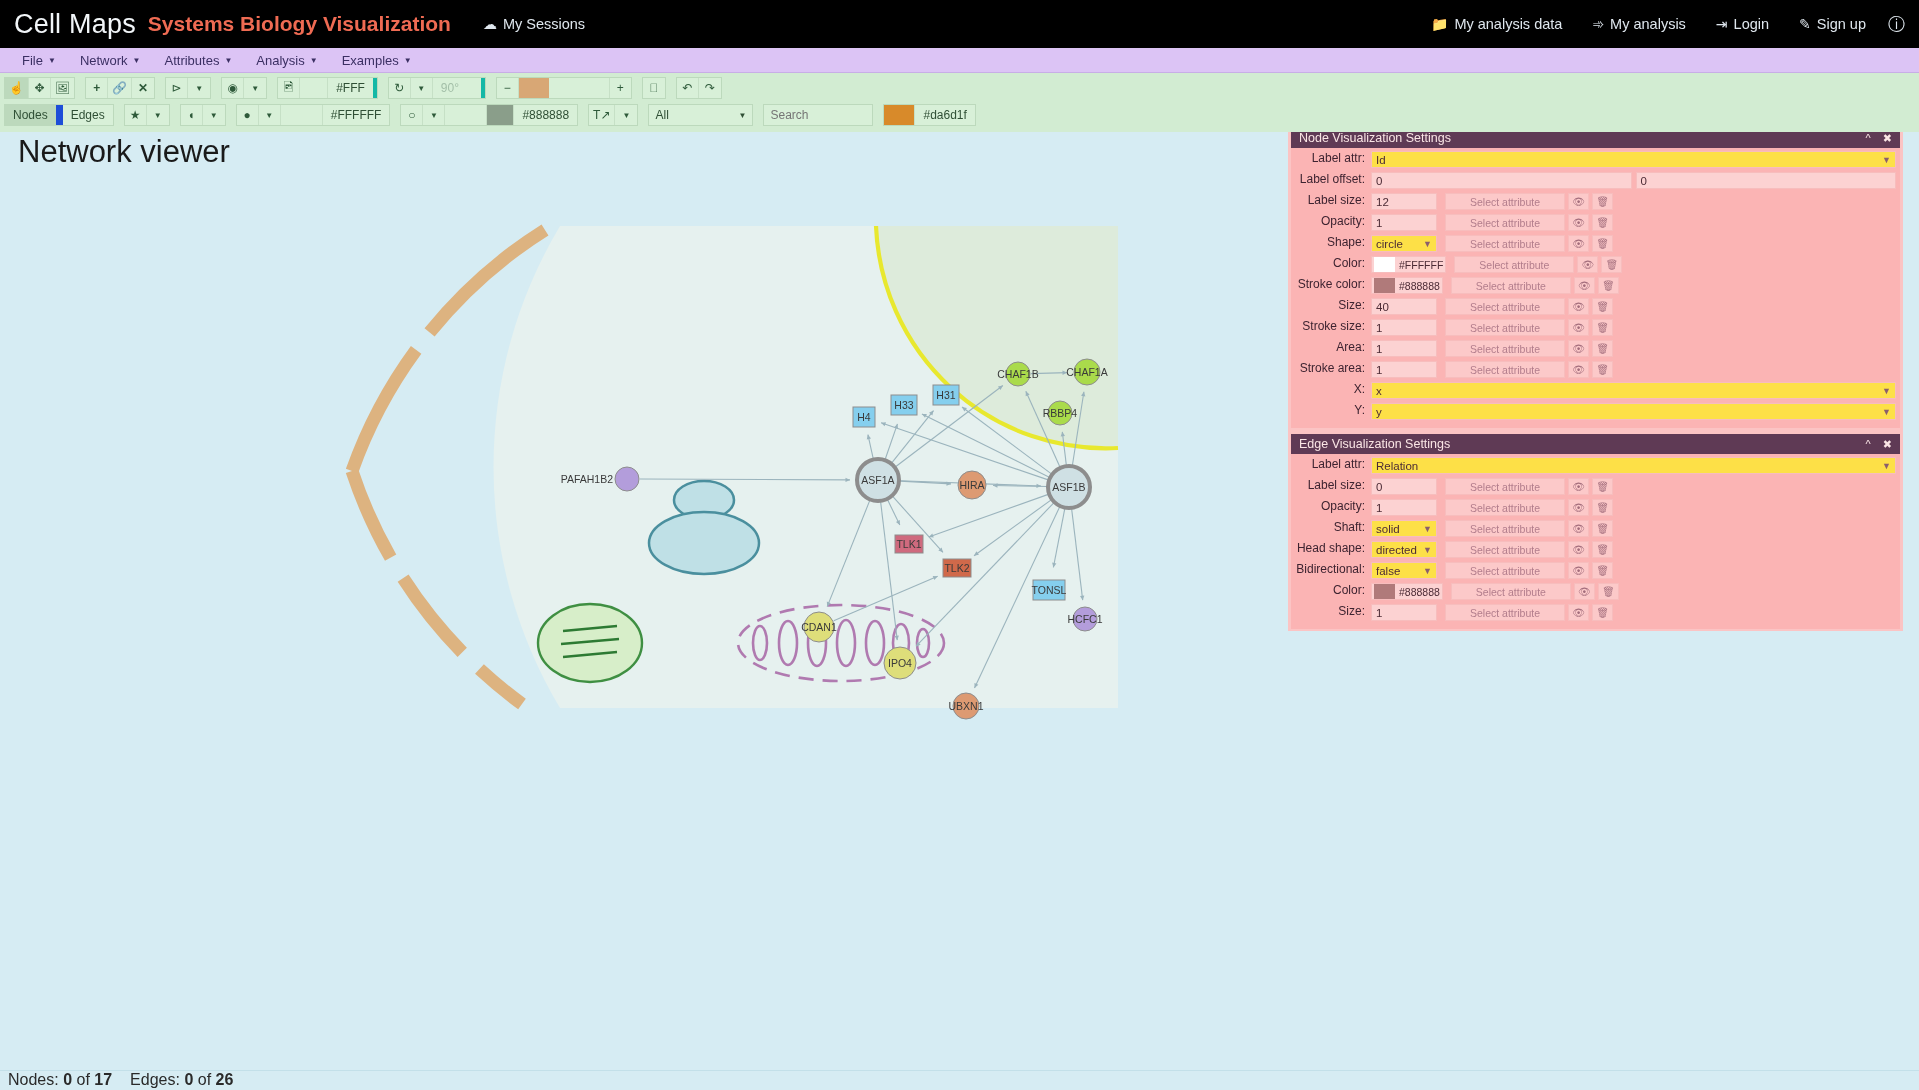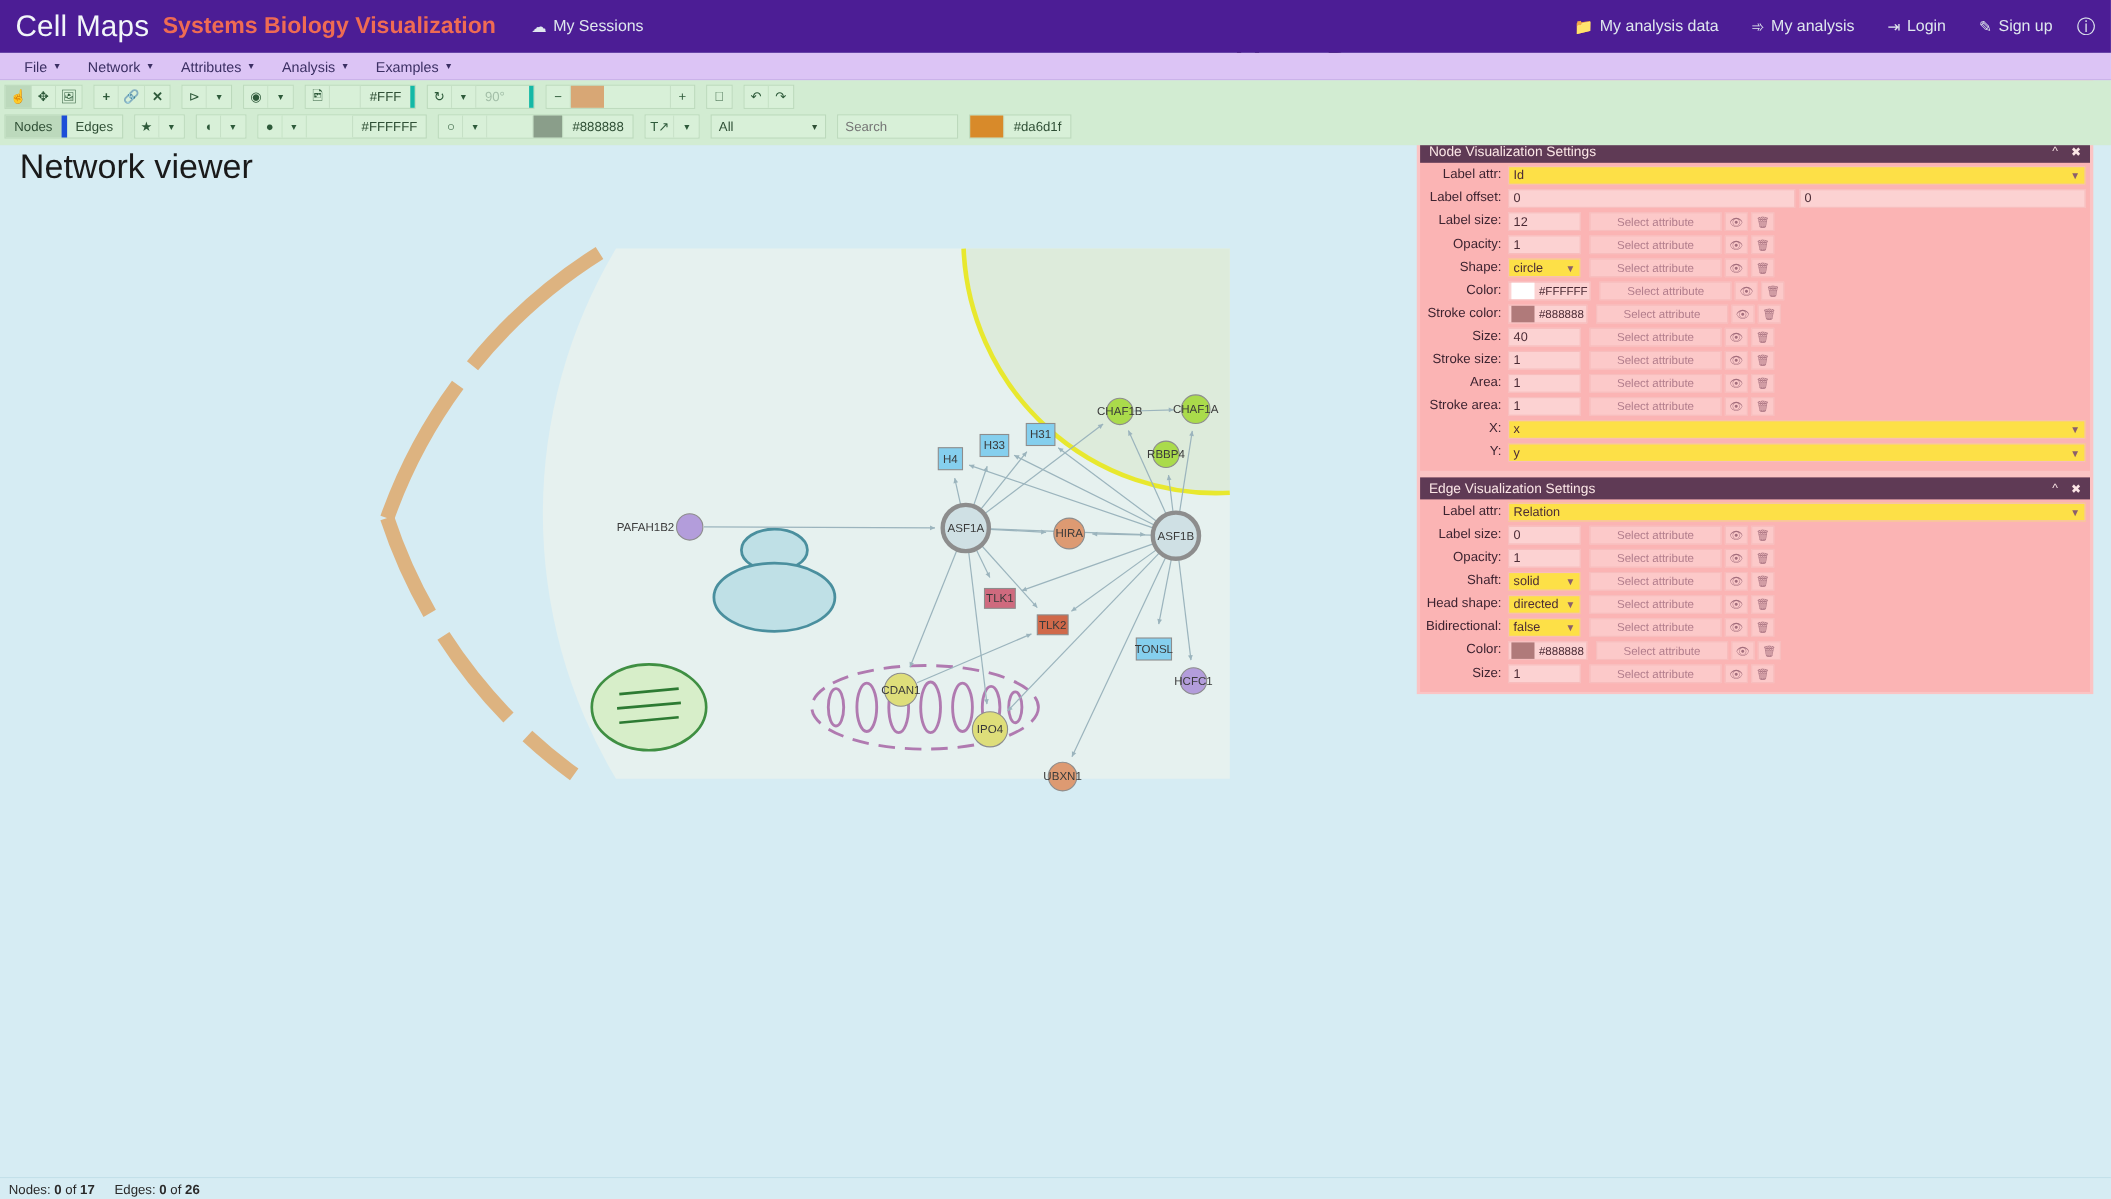--- a/index.html
+++ b/index.html
@@ -7,21 +7,21 @@
   body {
     width:1919px; height:1090px;
     font-family:"Liberation Sans", sans-serif;
     background:#d6ecf3;
     overflow:hidden;
     position:relative;
   }
 
   
   .navbar {
-    height:48px; background:#4c1d95;
+    height:48px; background:#000000;
     display:flex; align-items:center;
     padding:0 14px; color:#e8eef3;
     position:relative; z-index:40;
   }
   .brand { font-size:27px; color:#f2f6f9; font-weight:300; letter-spacing:.2px; }
   .brand-sub { color:#ef6b53; font-size:21px; font-weight:bold; margin-left:12px; }
   .nav-item {
     display:flex; align-items:center; gap:6px;
     color:#dfe7ee; font-size:14.5px; margin-left:32px; cursor:pointer;
   }
@@ -55,21 +55,21 @@
   .tb:last-child { border-right:none; }
   .tb.sel { background:#bcd9bc; }
   .tbtext { font-size:12px; color:#2f4f35; padding:0 8px; height:20px; display:flex; align-items:center; border-right:4px solid #14b8a6; }
   .tbtext.ph { color:#a3bfa8; }
   .tbinput { height:20px; min-width:60px; background:#d8f0d8; border:none; border-right:1px solid #c6e0c6;
              font-size:12px; color:#2f4f35; padding:0 6px; font-family:"Liberation Sans",sans-serif; }
   .swatch { width:30px; height:20px; }
   .slider { width:90px; height:20px; background:#d8f0d8; display:flex; align-items:center; }
   .slider-track { height:20px; width:90px; background:linear-gradient(to right,#d8a775 0 33%,#d8f0d8 33% 100%); }
   .lbl-btn { font-size:12px; padding:0 8px; height:20px; display:flex; align-items:center; cursor:pointer;
-             border-right:5px solid #1d4ed8; color:#2f4f35;}
+             border-right:7px solid #1d4ed8; color:#2f4f35;}
   .lbl-btn.active { background:#bcd9bc; }
   .sel-box { height:20px; min-width:95px; display:flex; align-items:center; justify-content:space-between;
              padding:0 6px; font-size:12px; color:#2f4f35; cursor:pointer; }
 
   
   .banner-menu, .banner-tool, .banner-vis {
     position:absolute; font-size:30px; color:#111; font-family:"Liberation Sans",sans-serif;
     pointer-events:none; white-space:nowrap;
   }
   .banner-menu { left:1122px; top:42px; }
@@ -128,22 +128,22 @@
     display:flex; align-items:center; justify-content:center;
     font-size:10px; color:#a36d7c; margin-left:3px; cursor:pointer;
   }
   .colorchip { width:21px; height:15px; display:inline-block; margin-right:4px; }
   .pfield.colorfield { justify-content:flex-start; padding:0 2px; }
   .colorval { font-size:10.5px; color:#4b2b35; flex:1; text-align:center; }
 
   
   .statusbar {
     position:absolute; left:0; bottom:0; width:100%; height:20px;
-    background:#d6ecf3; display:flex; align-items:center;
-    font-size:12px; color:#2a2a2a; padding-left:8px; gap:18px;
+    background:#d6ecf3; display:flex; 
+    font-size:16px; color:#2a2a2a; padding-left:8px; gap:18px;
     border-top:1px solid #c3e0e9;
   }
   .statusbar b { font-weight:bold; }
 </style>
 </head>
 <body>
 
 <div class="navbar">
   <span class="brand">Cell Maps</span>
   <span class="brand-sub">Systems Biology Visualization</span>

